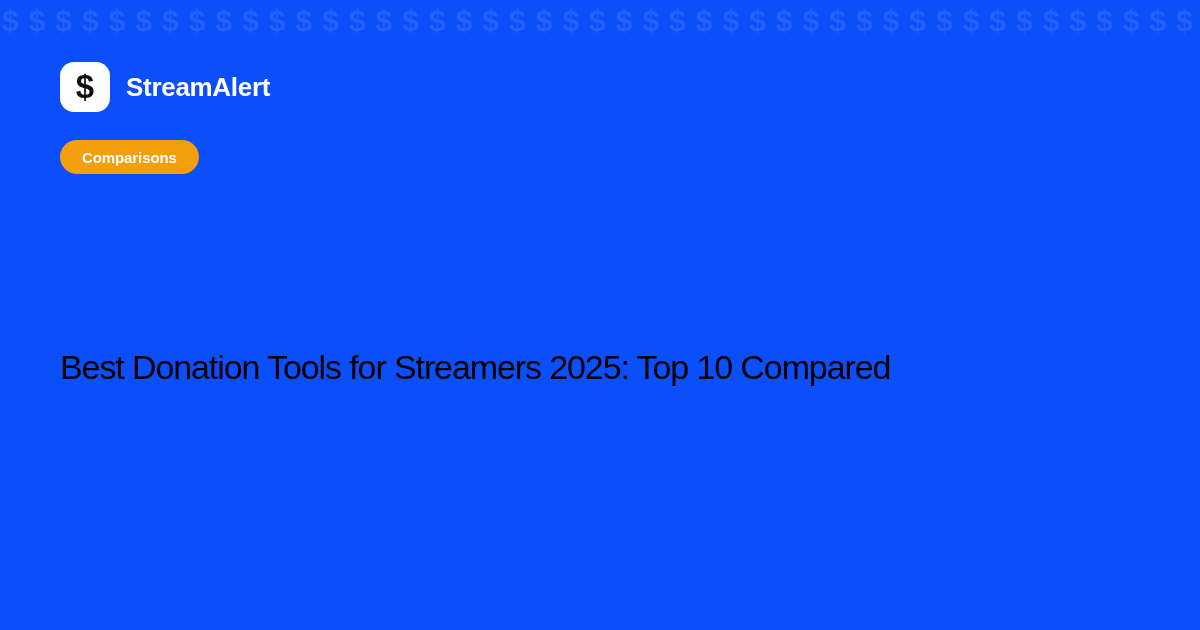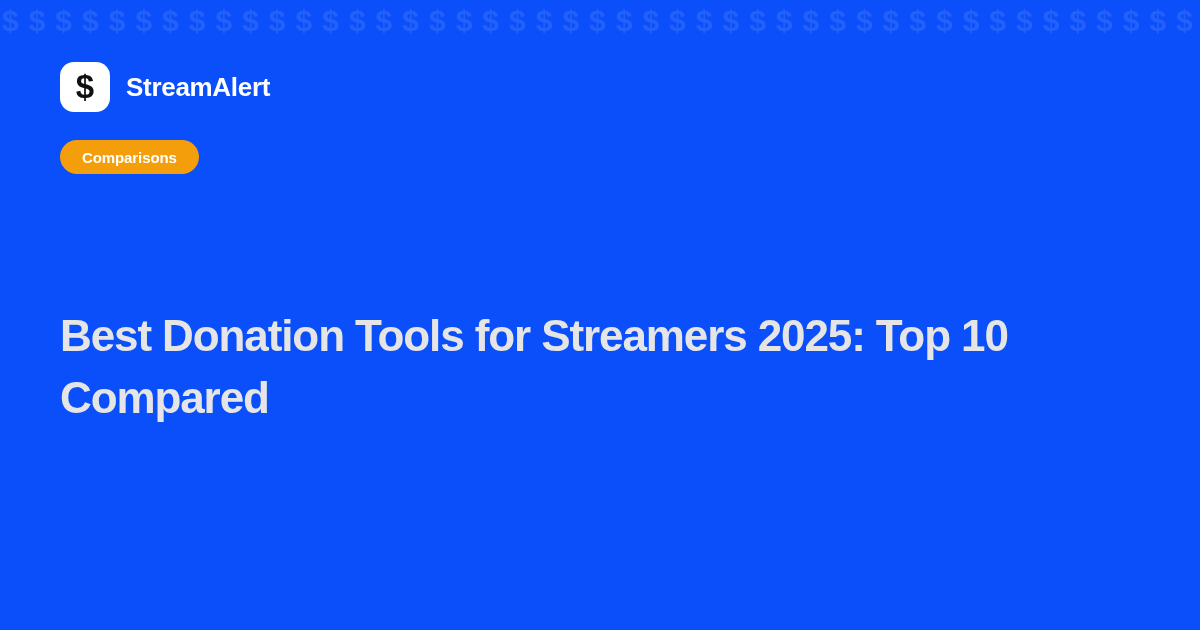--- a/index.html
+++ b/index.html
@@ -114,24 +114,24 @@
 
   
   .headline-wrap {
     flex: 1 1 auto;
     display: flex;
     align-items: center;
     margin-top: -14px;
   }
 
   .headline {
-    font-size: 44px;
+    font-size: 34px;
     line-height: 62px;
-    font-weight: 700;
-    color: #e5e5e5;
+    font-weight: 400;
+    color: #000000;
     letter-spacing: -1.1px;
     max-width: 1060px;
   }
 
   
   .footer {
     margin-top: auto;
   }
 
   .footer-url {

